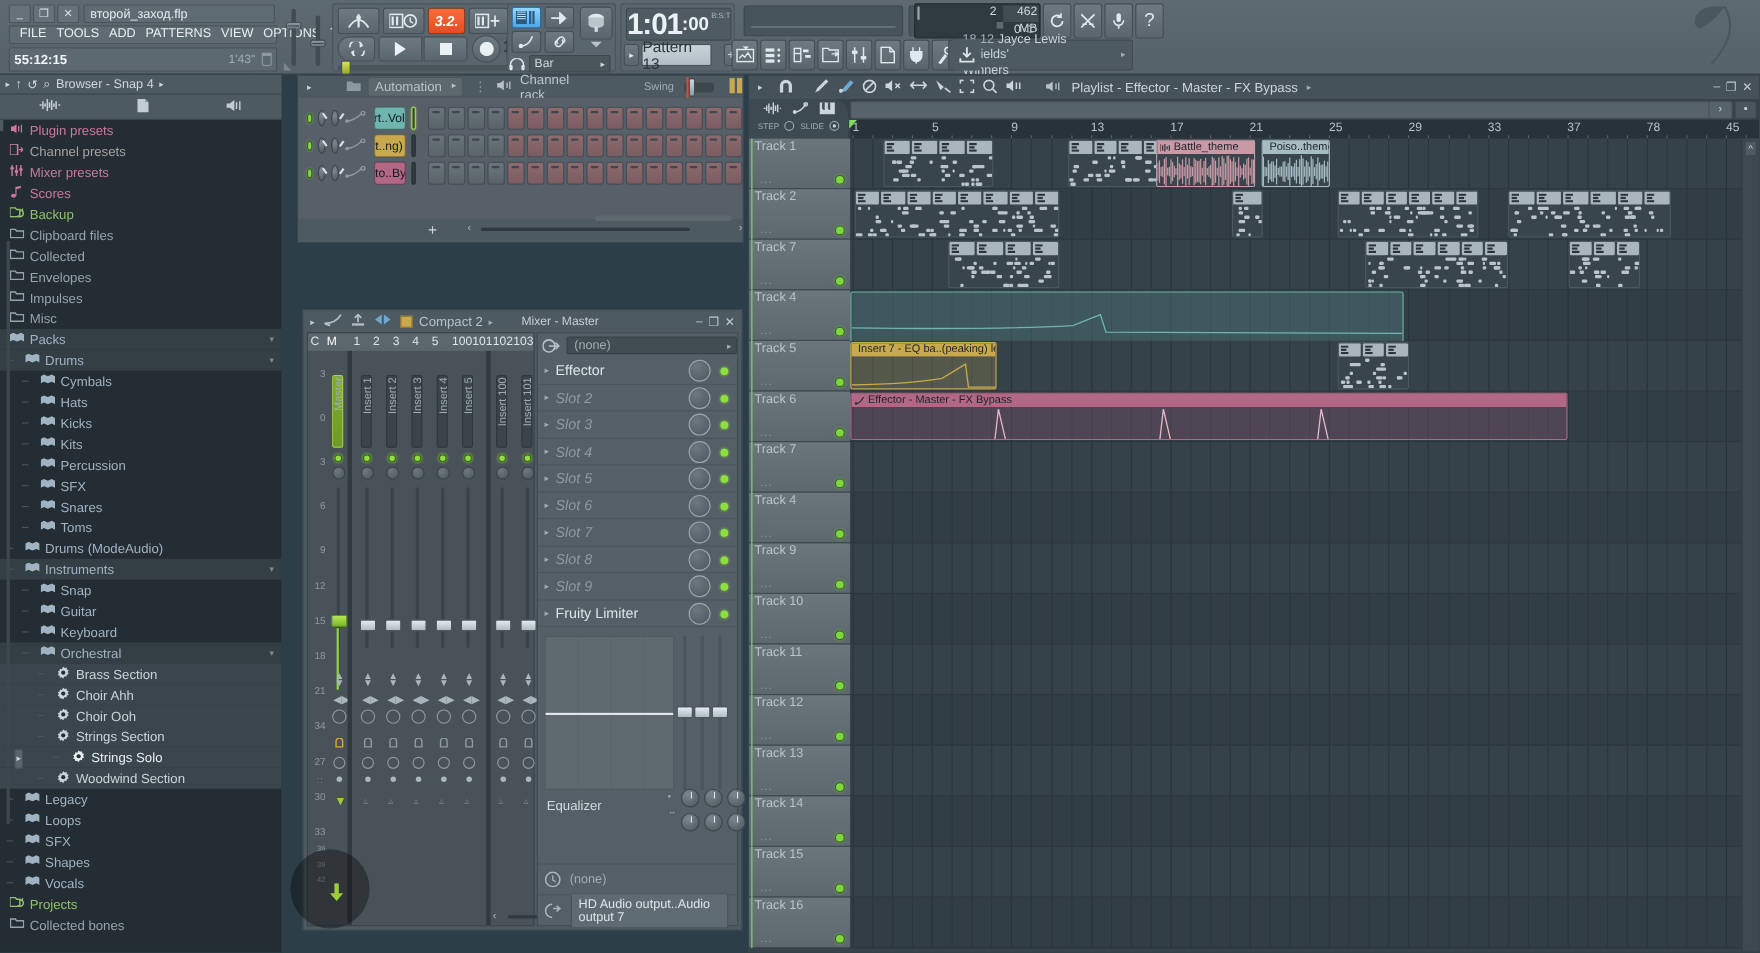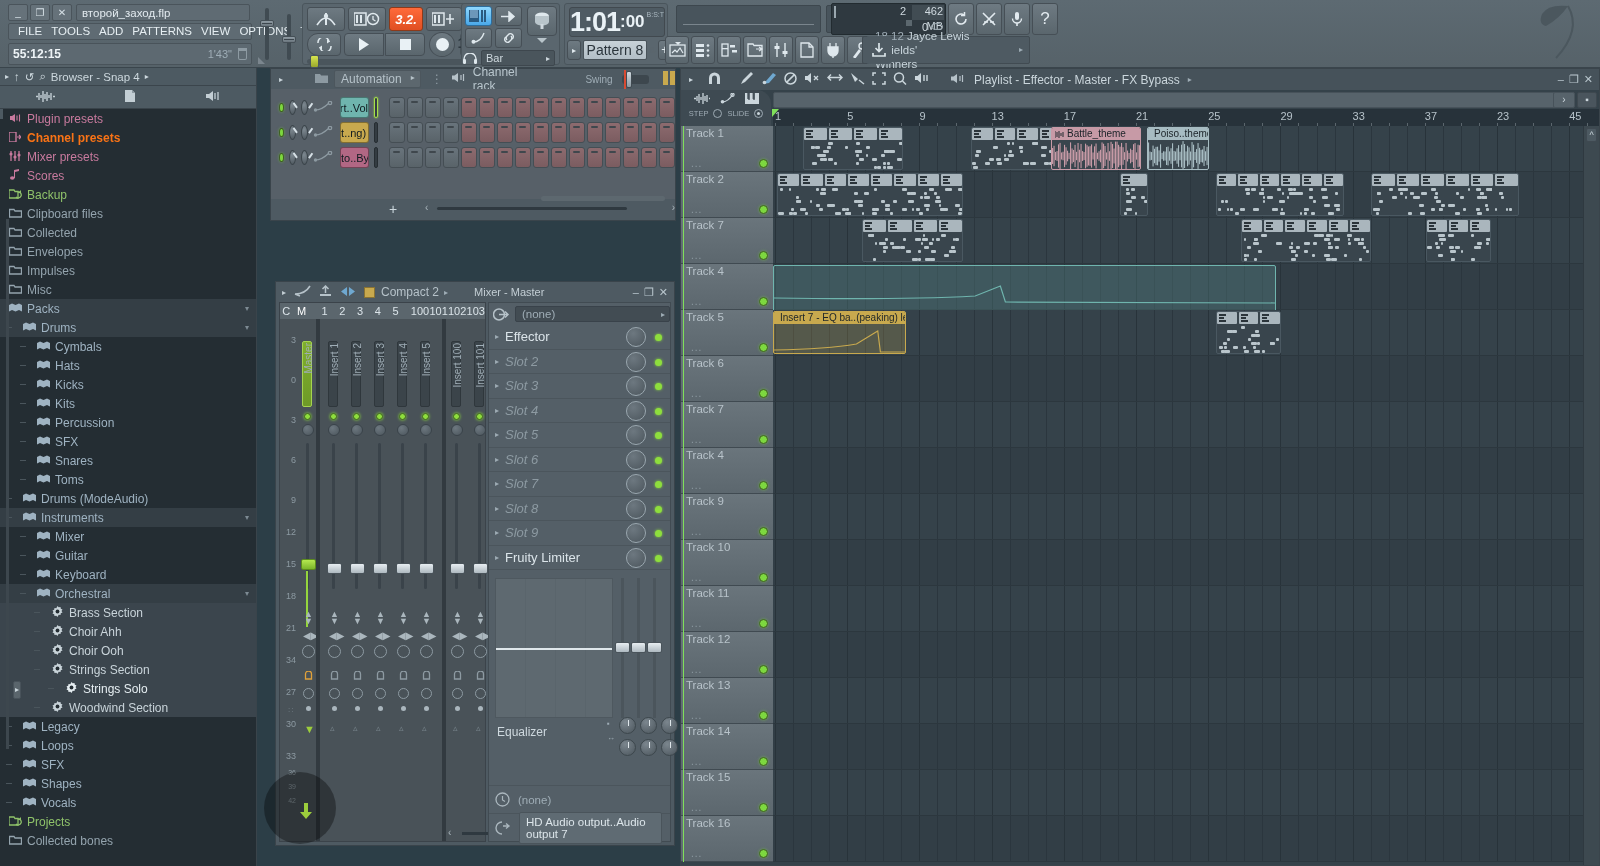--- a/index.html
+++ b/index.html
@@ -401,21 +401,21 @@
   </div>
 
   <div class="grp" style="left:564px;width:104px">
     <div class="lcd" style="position:absolute;left:4px;top:3px;width:96px;height:30px">
       <span class="clockbig">1:01</span>
           <span class="clocksm">:00</span>
       <span style="font-size:7px;align-self:flex-start;margin-top:3px;margin-left:2px;color:#a9b7bf">B:S:T</span>
     </div>
     <div style="position:absolute;left:2px;top:36px;display:flex;align-items:center;gap:2px">
       <div class="sqbtn" style="width:14px;height:20px;font-size:8px">▸</div>
-      <div class="patfield" style="width:64px;height:20px">Pattern 8</div>
+      <div class="patfield" style="width:64px;height:20px">Pattern 13</div>
       <div style="font-size:8px;color:#5b666d">⇅</div>
       <div class="sqbtn" style="width:14px;height:20px;font-size:12px">+</div>
     </div>
   </div>
 
   <div class="hint" style="position:absolute;left:676px;top:5px;width:145px;height:28px">
     <div class="hintline" style="margin:18px 6px 0"></div>
   </div>
   <div class="hint" style="position:absolute;left:826px;top:5px;width:98px;height:28px">
     <div style="position:absolute;right:6px;bottom:2px;width:11px;height:7px;border:1px solid #8d9aa2;border-radius:50%"></div>
@@ -572,21 +572,21 @@
               <path d="M1 3h2L6 1v8L3 7H1z" fill="#c87a9e"></path>
               <path d="M8 2.5v5M10.5 1.5v7" stroke="#c87a9e" stroke-width="1.1"></path>
             </svg></span>
           <span style="color: rgb(200, 122, 158);">Plugin presets</span>
         </div>
         <div class="bitem" style="padding-left: 8px;">
           <span class="bico"><svg width="12" height="10" viewBox="0 0 12 10">
               <rect x="0" y="0" width="7" height="10" fill="none" stroke="#c87a9e" stroke-width="1.4"></rect>
               <path d="M8 5h4M10 3l2 2-2 2" stroke="#c87a9e" stroke-width="1.2" fill="none"></path>
             </svg></span>
-          <span style="color: #f97316; font-weight: bold;">Channel presets</span>
+          <span style="color: #a3a3a3;">Channel presets</span>
         </div>
         <div class="bitem" style="padding-left: 8px;">
           <span class="bico"><svg width="12" height="10" viewBox="0 0 12 10">
               <path d="M2 0v10M6 0v10M10 0v10" stroke="#c87a9e" stroke-width="1.3"></path>
               <circle cx="2" cy="3" r="1.6" fill="#c87a9e"></circle>
               <circle cx="6" cy="6" r="1.6" fill="#c87a9e"></circle>
               <circle cx="10" cy="4" r="1.6" fill="#c87a9e"></circle>
             </svg></span>
           <span style="color: rgb(200, 122, 158);">Mixer presets</span>
         </div>
@@ -718,21 +718,21 @@
               <path d="M0 2l3-1.5L6.5 2 10 0.5 13 2v6.5l-3-1.5L6.5 8.5 3 7 0 8.5z" fill="#9fb3c2"></path>
             </svg></span>
           <span style="color: rgb(159, 179, 194);">Instruments</span>
           <span class="arrow-dn">▾</span>
           <span style="position: absolute; left: 6px; top: 9px; width: 6px; height: 1px; background: rgb(74, 85, 92);"></span>
         </div>
         <div class="bitem" style="padding-left: 36px;">
           <span class="bico"><svg width="13" height="10" viewBox="0 0 13 10">
               <path d="M0 2l3-1.5L6.5 2 10 0.5 13 2v6.5l-3-1.5L6.5 8.5 3 7 0 8.5z" fill="#9fb3c2"></path>
             </svg></span>
-          <span style="color: rgb(159, 179, 194);">Mixer</span>
+          <span style="color: rgb(159, 179, 194);">Snap</span>
           <span style="position: absolute; left: 20px; top: 9px; width: 6px; height: 1px; background: rgb(74, 85, 92);"></span>
         </div>
         <div class="bitem" style="padding-left: 36px;">
           <span class="bico"><svg width="13" height="10" viewBox="0 0 13 10">
               <path d="M0 2l3-1.5L6.5 2 10 0.5 13 2v6.5l-3-1.5L6.5 8.5 3 7 0 8.5z" fill="#9fb3c2"></path>
             </svg></span>
           <span style="color: rgb(159, 179, 194);">Guitar</span>
           <span style="position: absolute; left: 20px; top: 9px; width: 6px; height: 1px; background: rgb(74, 85, 92);"></span>
         </div>
         <div class="bitem" style="padding-left: 36px;">
@@ -1450,21 +1450,21 @@
         <span style="left: 2px;">1</span>
         <span style="left: 74.2px;">5</span>
         <span style="left: 146.4px;">9</span>
         <span style="left: 218.6px;">13</span>
         <span style="left: 290.8px;">17</span>
         <span style="left: 363px;">21</span>
         <span style="left: 435.2px;">25</span>
         <span style="left: 507.4px;">29</span>
         <span style="left: 579.6px;">33</span>
         <span style="left: 651.8px;">37</span>
-        <span style="left: 724px;">23</span>
+        <span style="left: 724px;">78</span>
         <span style="left: 796.2px;">45</span>
         <div style="position: absolute; left: 0px; right: 0px; bottom: 0px; height: 4px;">
           <span style="position: absolute; top: 1px; width: 1px; height: 3px; background: rgb(91, 102, 109); left: 2px;"></span>
           <span style="position: absolute; top: 1px; width: 1px; height: 3px; background: rgb(91, 102, 109); left: 20.05px;"></span>
           <span style="position: absolute; top: 1px; width: 1px; height: 3px; background: rgb(91, 102, 109); left: 38.1px;"></span>
           <span style="position: absolute; top: 1px; width: 1px; height: 3px; background: rgb(91, 102, 109); left: 56.15px;"></span>
           <span style="position: absolute; top: 1px; width: 1px; height: 3px; background: rgb(91, 102, 109); left: 74.2px;"></span>
           <span style="position: absolute; top: 1px; width: 1px; height: 3px; background: rgb(91, 102, 109); left: 92.25px;"></span>
           <span style="position: absolute; top: 1px; width: 1px; height: 3px; background: rgb(91, 102, 109); left: 110.3px;"></span>
           <span style="position: absolute; top: 1px; width: 1px; height: 3px; background: rgb(91, 102, 109); left: 128.35px;"></span>
@@ -2716,20 +2716,32 @@
           <div class="gridline bar" style="left: 651.8px;"></div>
           <div class="gridline" style="left: 669.85px;"></div>
           <div class="gridline" style="left: 687.9px;"></div>
           <div class="gridline" style="left: 705.95px;"></div>
           <div class="gridline bar" style="left: 724px;"></div>
           <div class="gridline" style="left: 742.05px;"></div>
           <div class="gridline" style="left: 760.1px;"></div>
           <div class="gridline" style="left: 778.15px;"></div>
           <div class="gridline bar" style="left: 796.2px;"></div>
           <div class="gridline" style="left: 814.25px;"></div>
+          <div class="clip " style="left: 0px; width: 652px; top: 1px; height: 43px; background: rgba(178, 103, 132, 0.227); border: 1px solid rgb(178, 103, 132);">
+            <div class="cliphdr" style="background:#b26784;display:flex;align-items:center;gap:3px">
+              <svg width="9" height="8" viewBox="0 0 9 8">
+                <path d="M1 7c3 0 5-2 7-6" stroke="#20292e" stroke-width="1" fill="none"></path>
+                <circle cx="1.3" cy="6.8" r="1.2" fill="#20292e"></circle>
+              </svg>
+              <span>Effector - Master - FX Bypass</span>
+            </div>
+            <svg width="652" height="31" style="position: absolute; left: 0px; top: 12px;">
+              <path d="M0 30 L130.4 30 L133.66 2 L140.18 30 L280.36 30 L283.62 2 L290.14 30 L423.8 30 L427.06 2 L433.58000000000004 30 L652 30" stroke="#e4b8c6" stroke-width="1.2" fill="none"></path>
+            </svg>
+          </div>
         </div>
         <div class="trackhdr" style="top: 276px; height: 46px;">
           <span class="tn">Track 7</span>
           <span class="dots">...</span>
           <span class="led"></span>
         </div>
         <div class="lane" style="top: 276px; height: 46px;">
           <div class="gridline bar" style="left: 2px;"></div>
           <div class="gridline" style="left: 20.05px;"></div>
           <div class="gridline" style="left: 38.1px;"></div>

